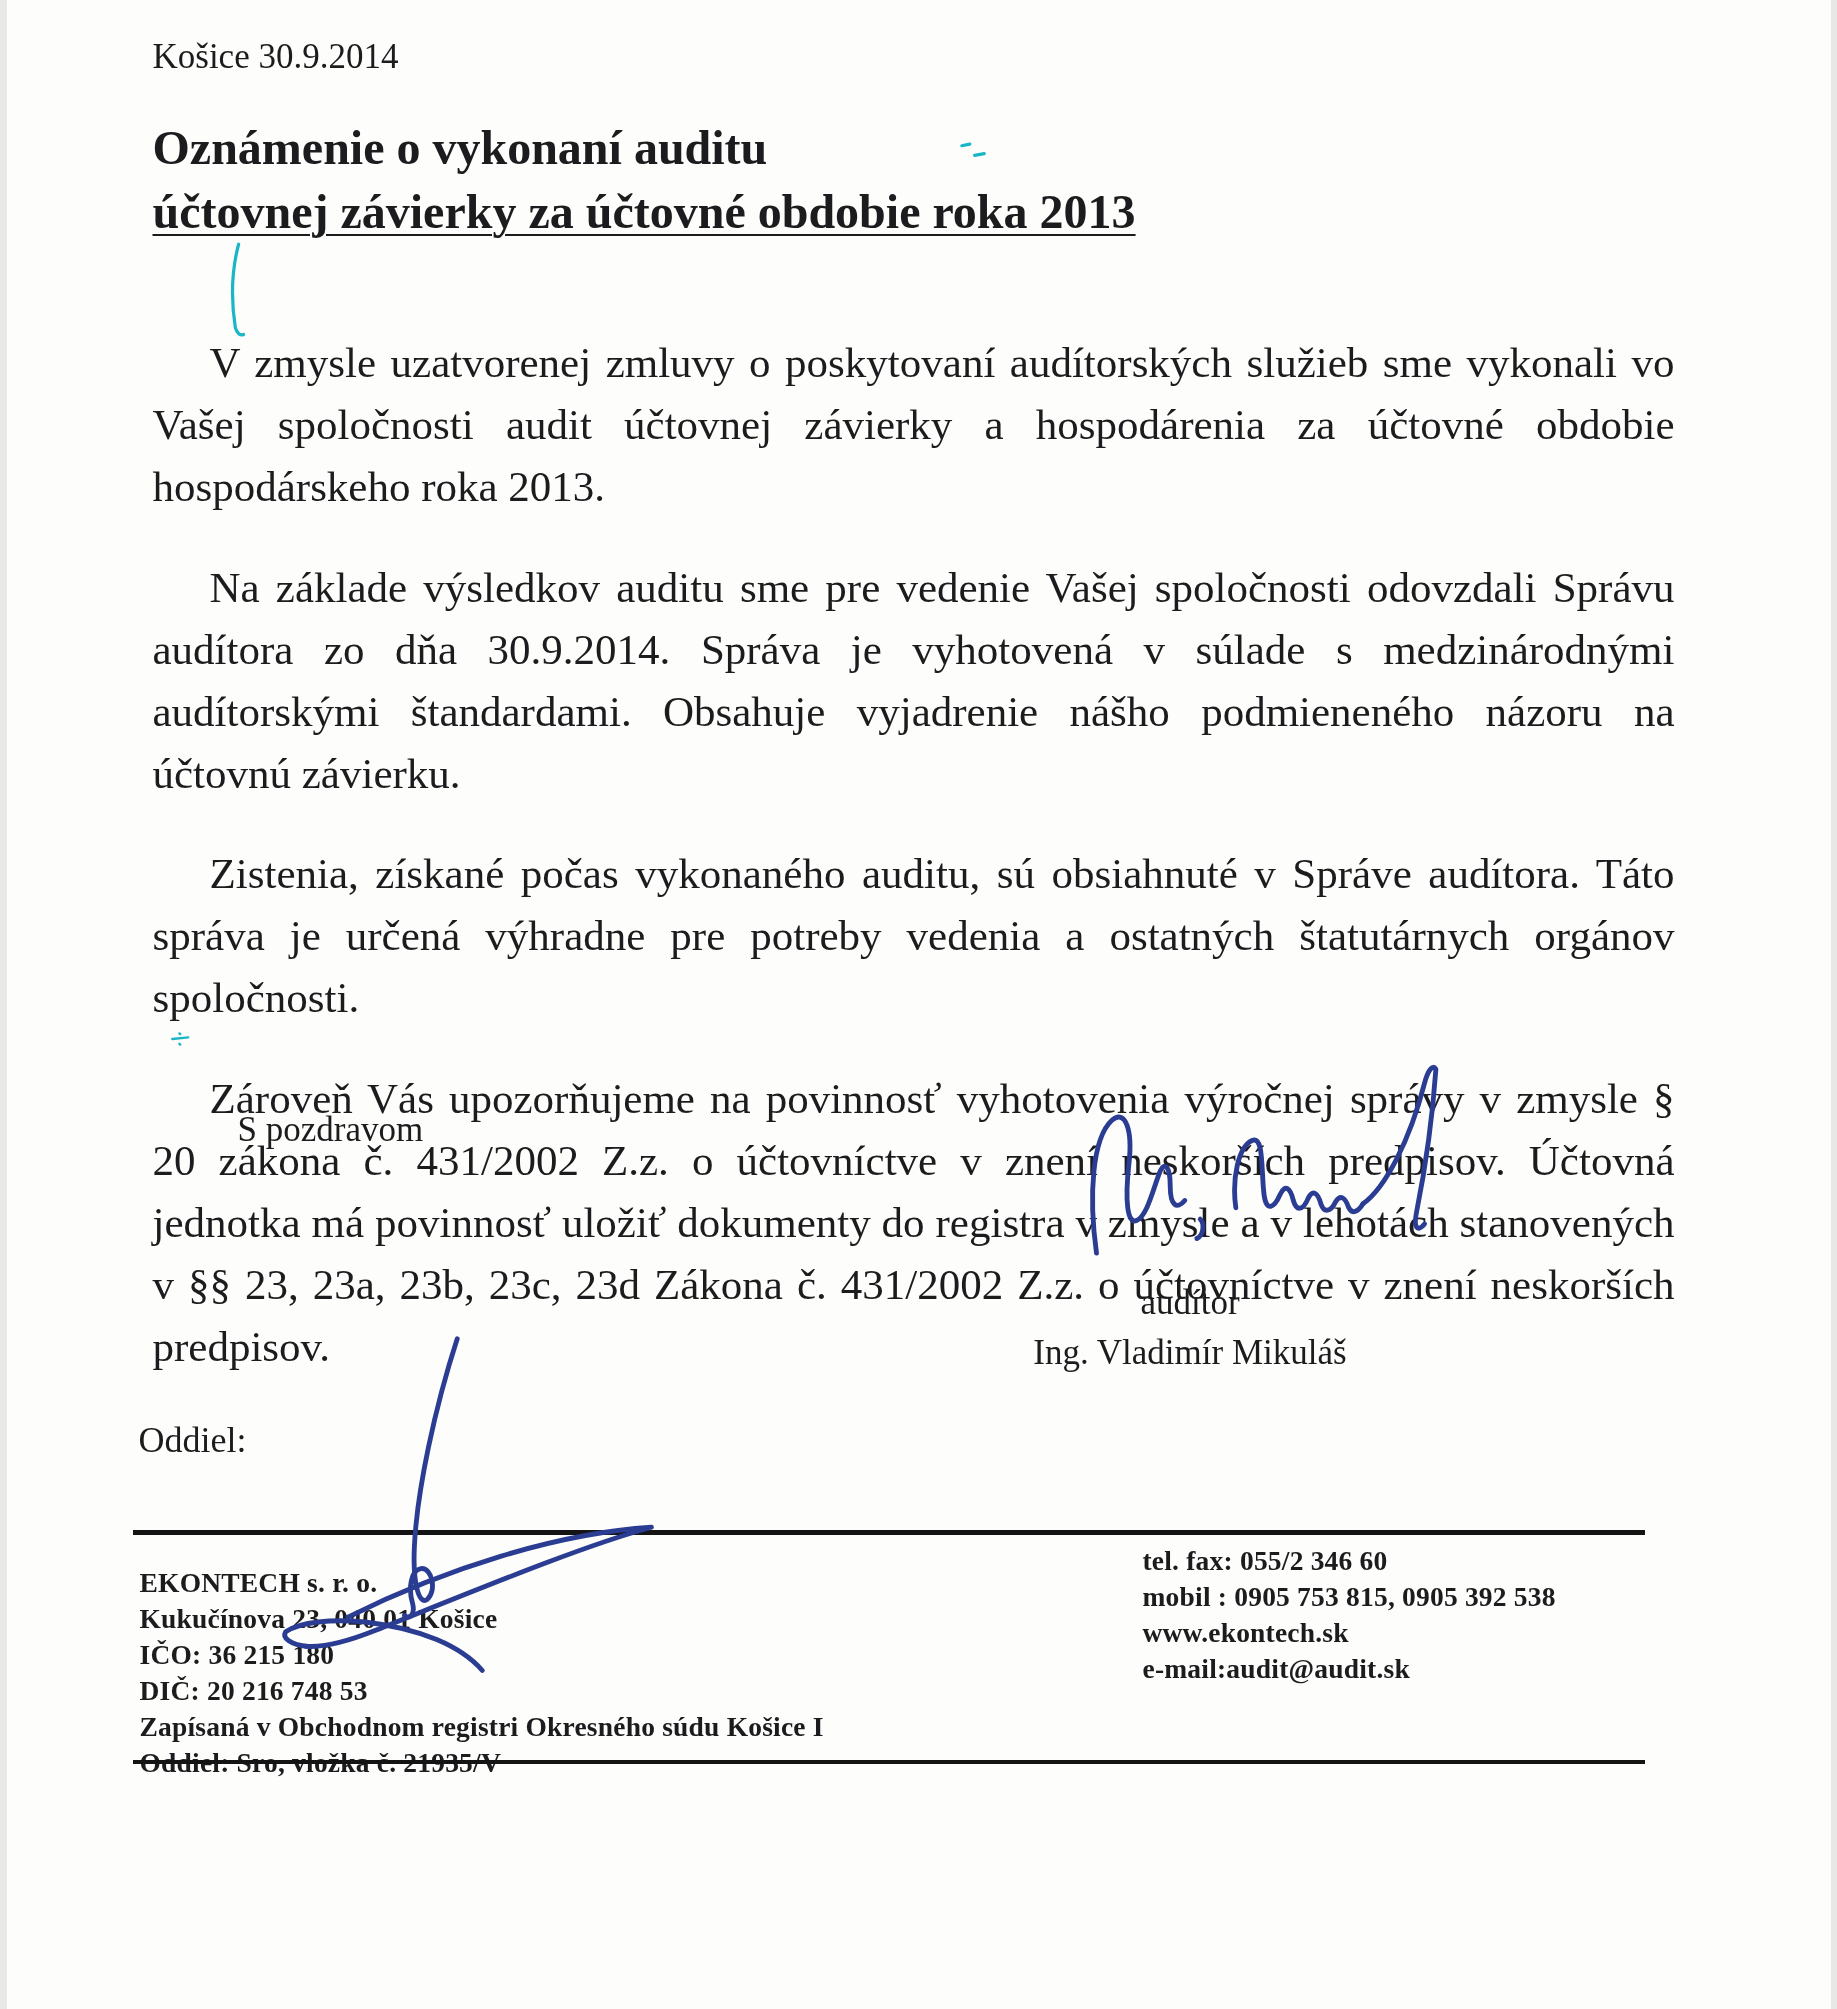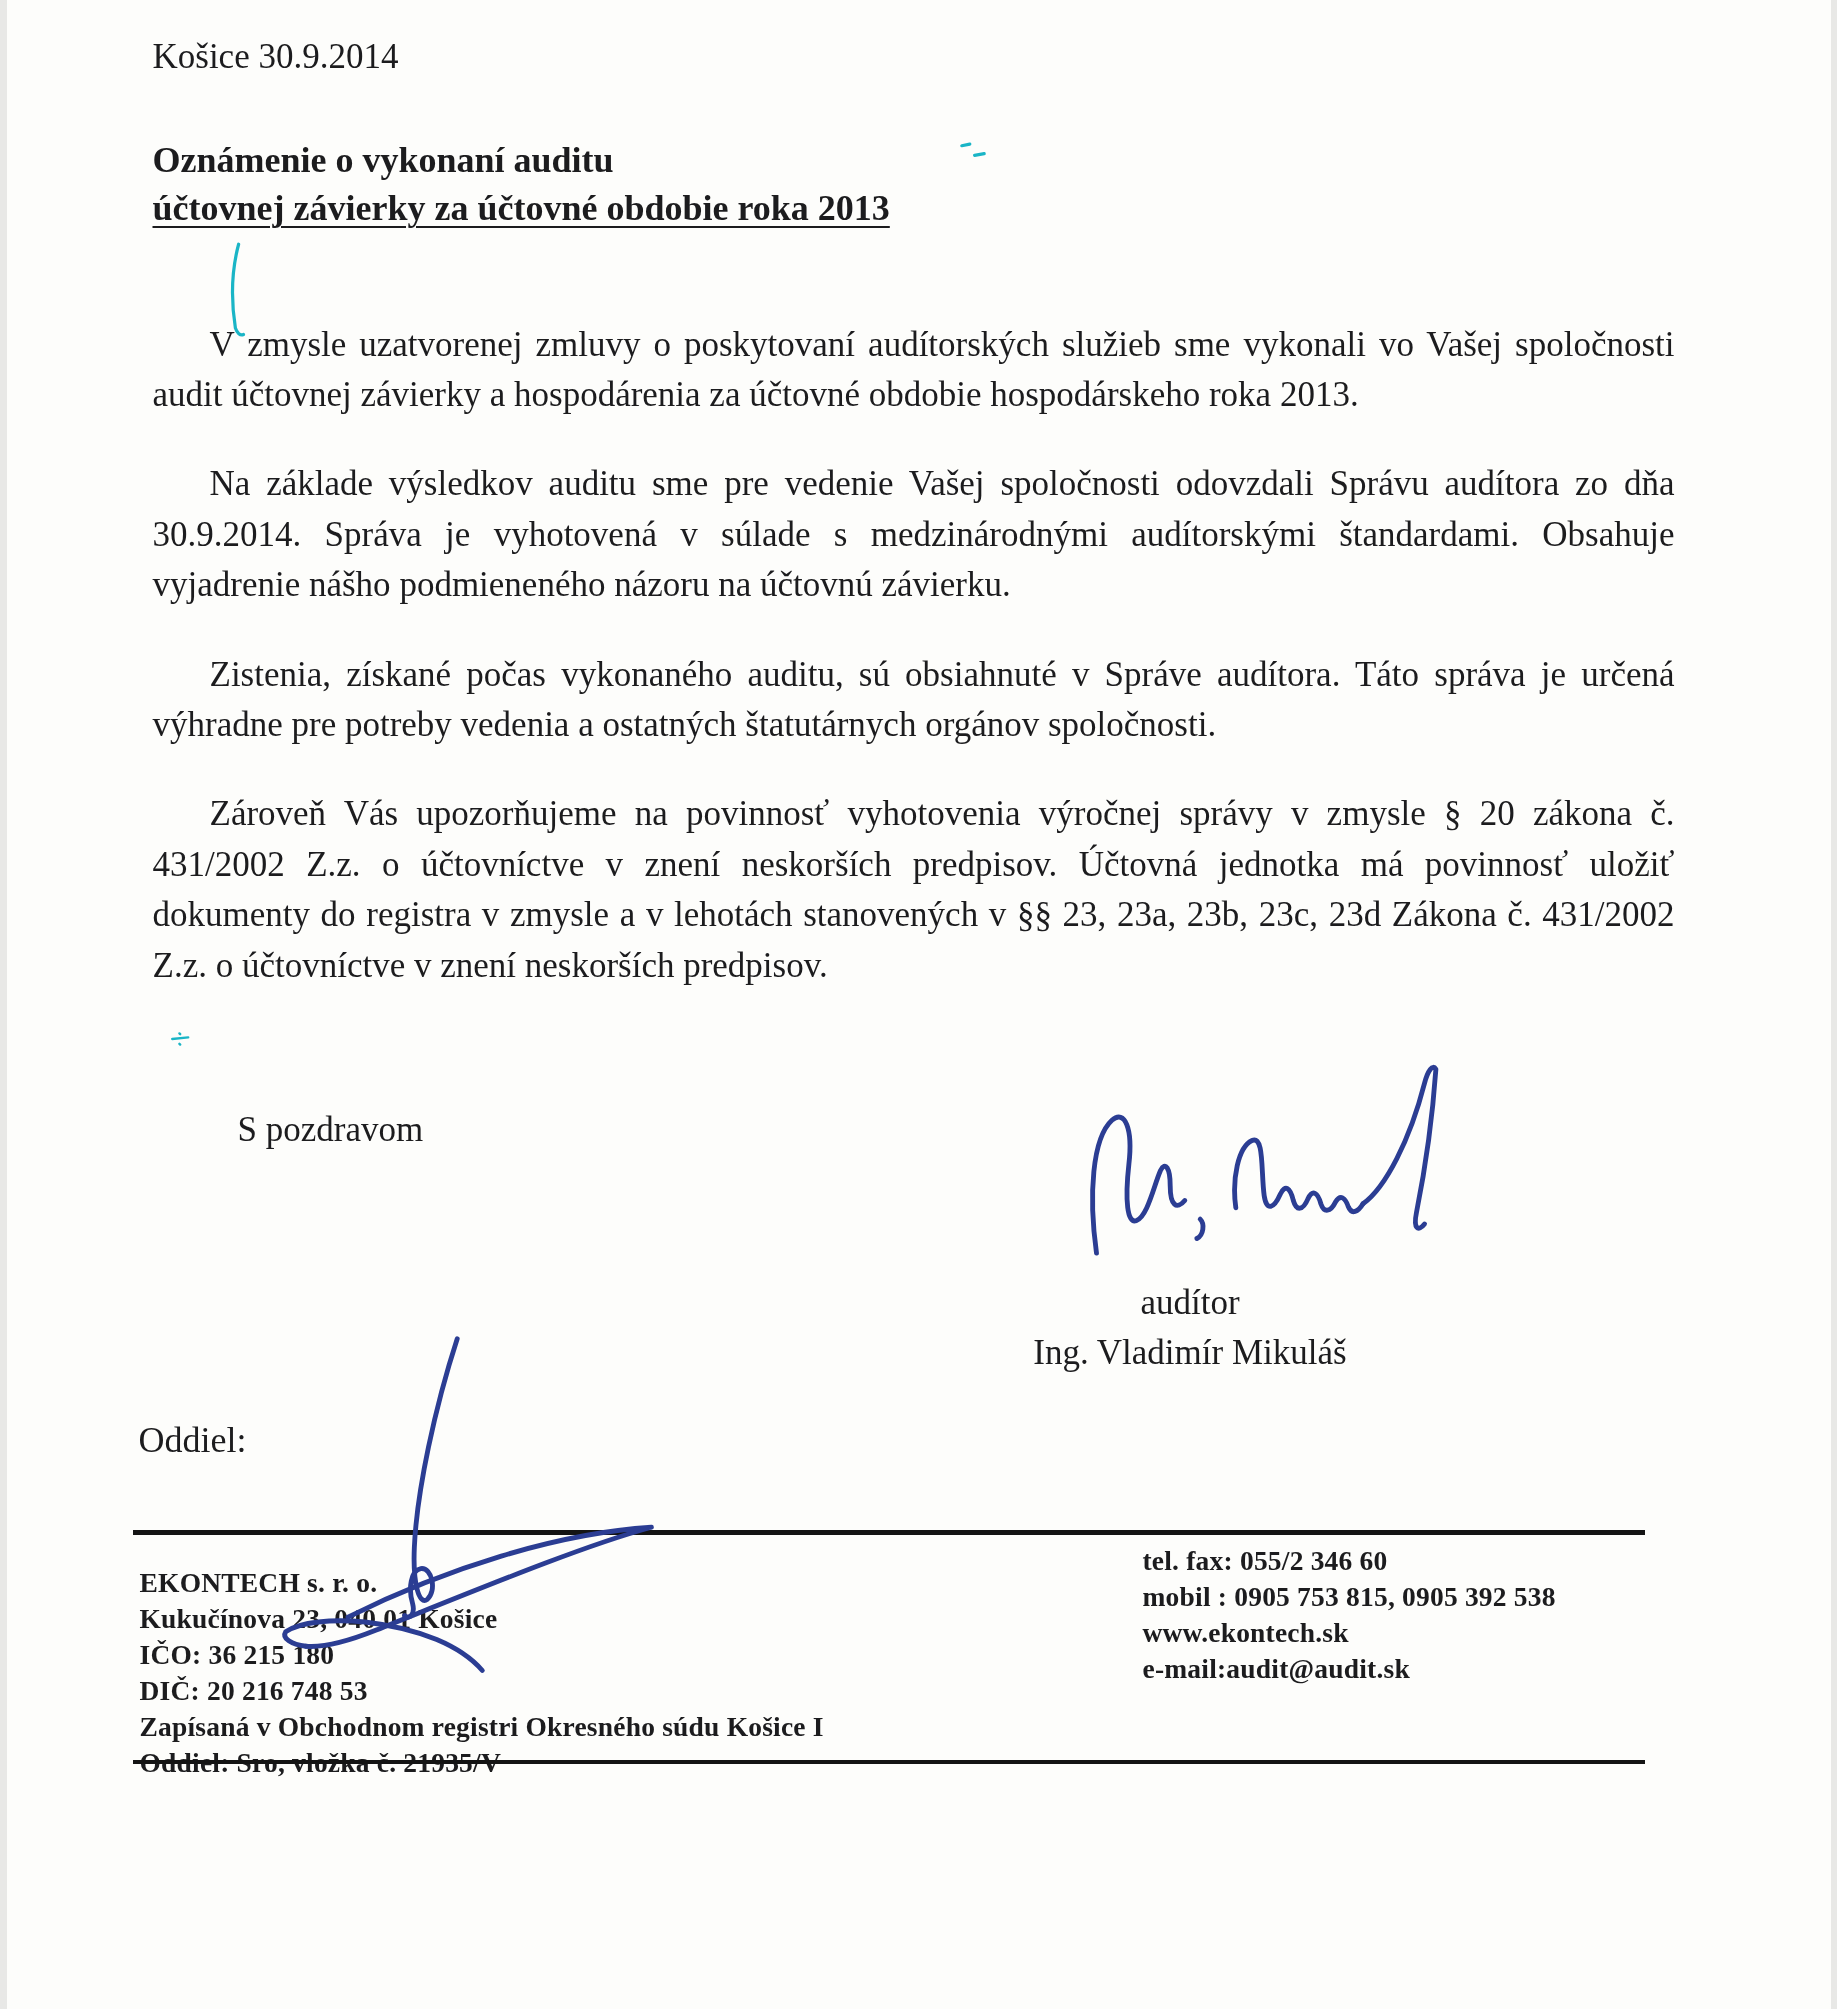--- a/index.html
+++ b/index.html
@@ -10,30 +10,30 @@
     margin: 0 auto;
     background: #fdfdfb;
     font-family: "Liberation Serif", serif;
     color: #1c1c1e;
     overflow: hidden;
   }
   .content { padding: 34px 156px 0 146px; }
 
   .date-line { font-size: 35px; line-height: 1.3; }
 
-  .title { margin-top: 56px; font-size: 36px; font-weight: bold; line-height: 1.35; }
+  .title { margin-top: 36px; font-size: 48px; font-weight: bold; line-height: 1.35; }
   .title .line2 {
     text-decoration: underline;
     text-decoration-thickness: 2.4px;
     text-underline-offset: 5.7px;
   }
 
   .body-block { margin-top: 87px; }
   .para {
-    font-size: 35px;
+    font-size: 43px;
     line-height: 1.44;
     text-align: justify;
     text-indent: 57px;
     margin: 0 0 39px 0;
   }
   .para b { font-weight: normal; }
 
   .closing {
     position: absolute;
     left: 231px;

